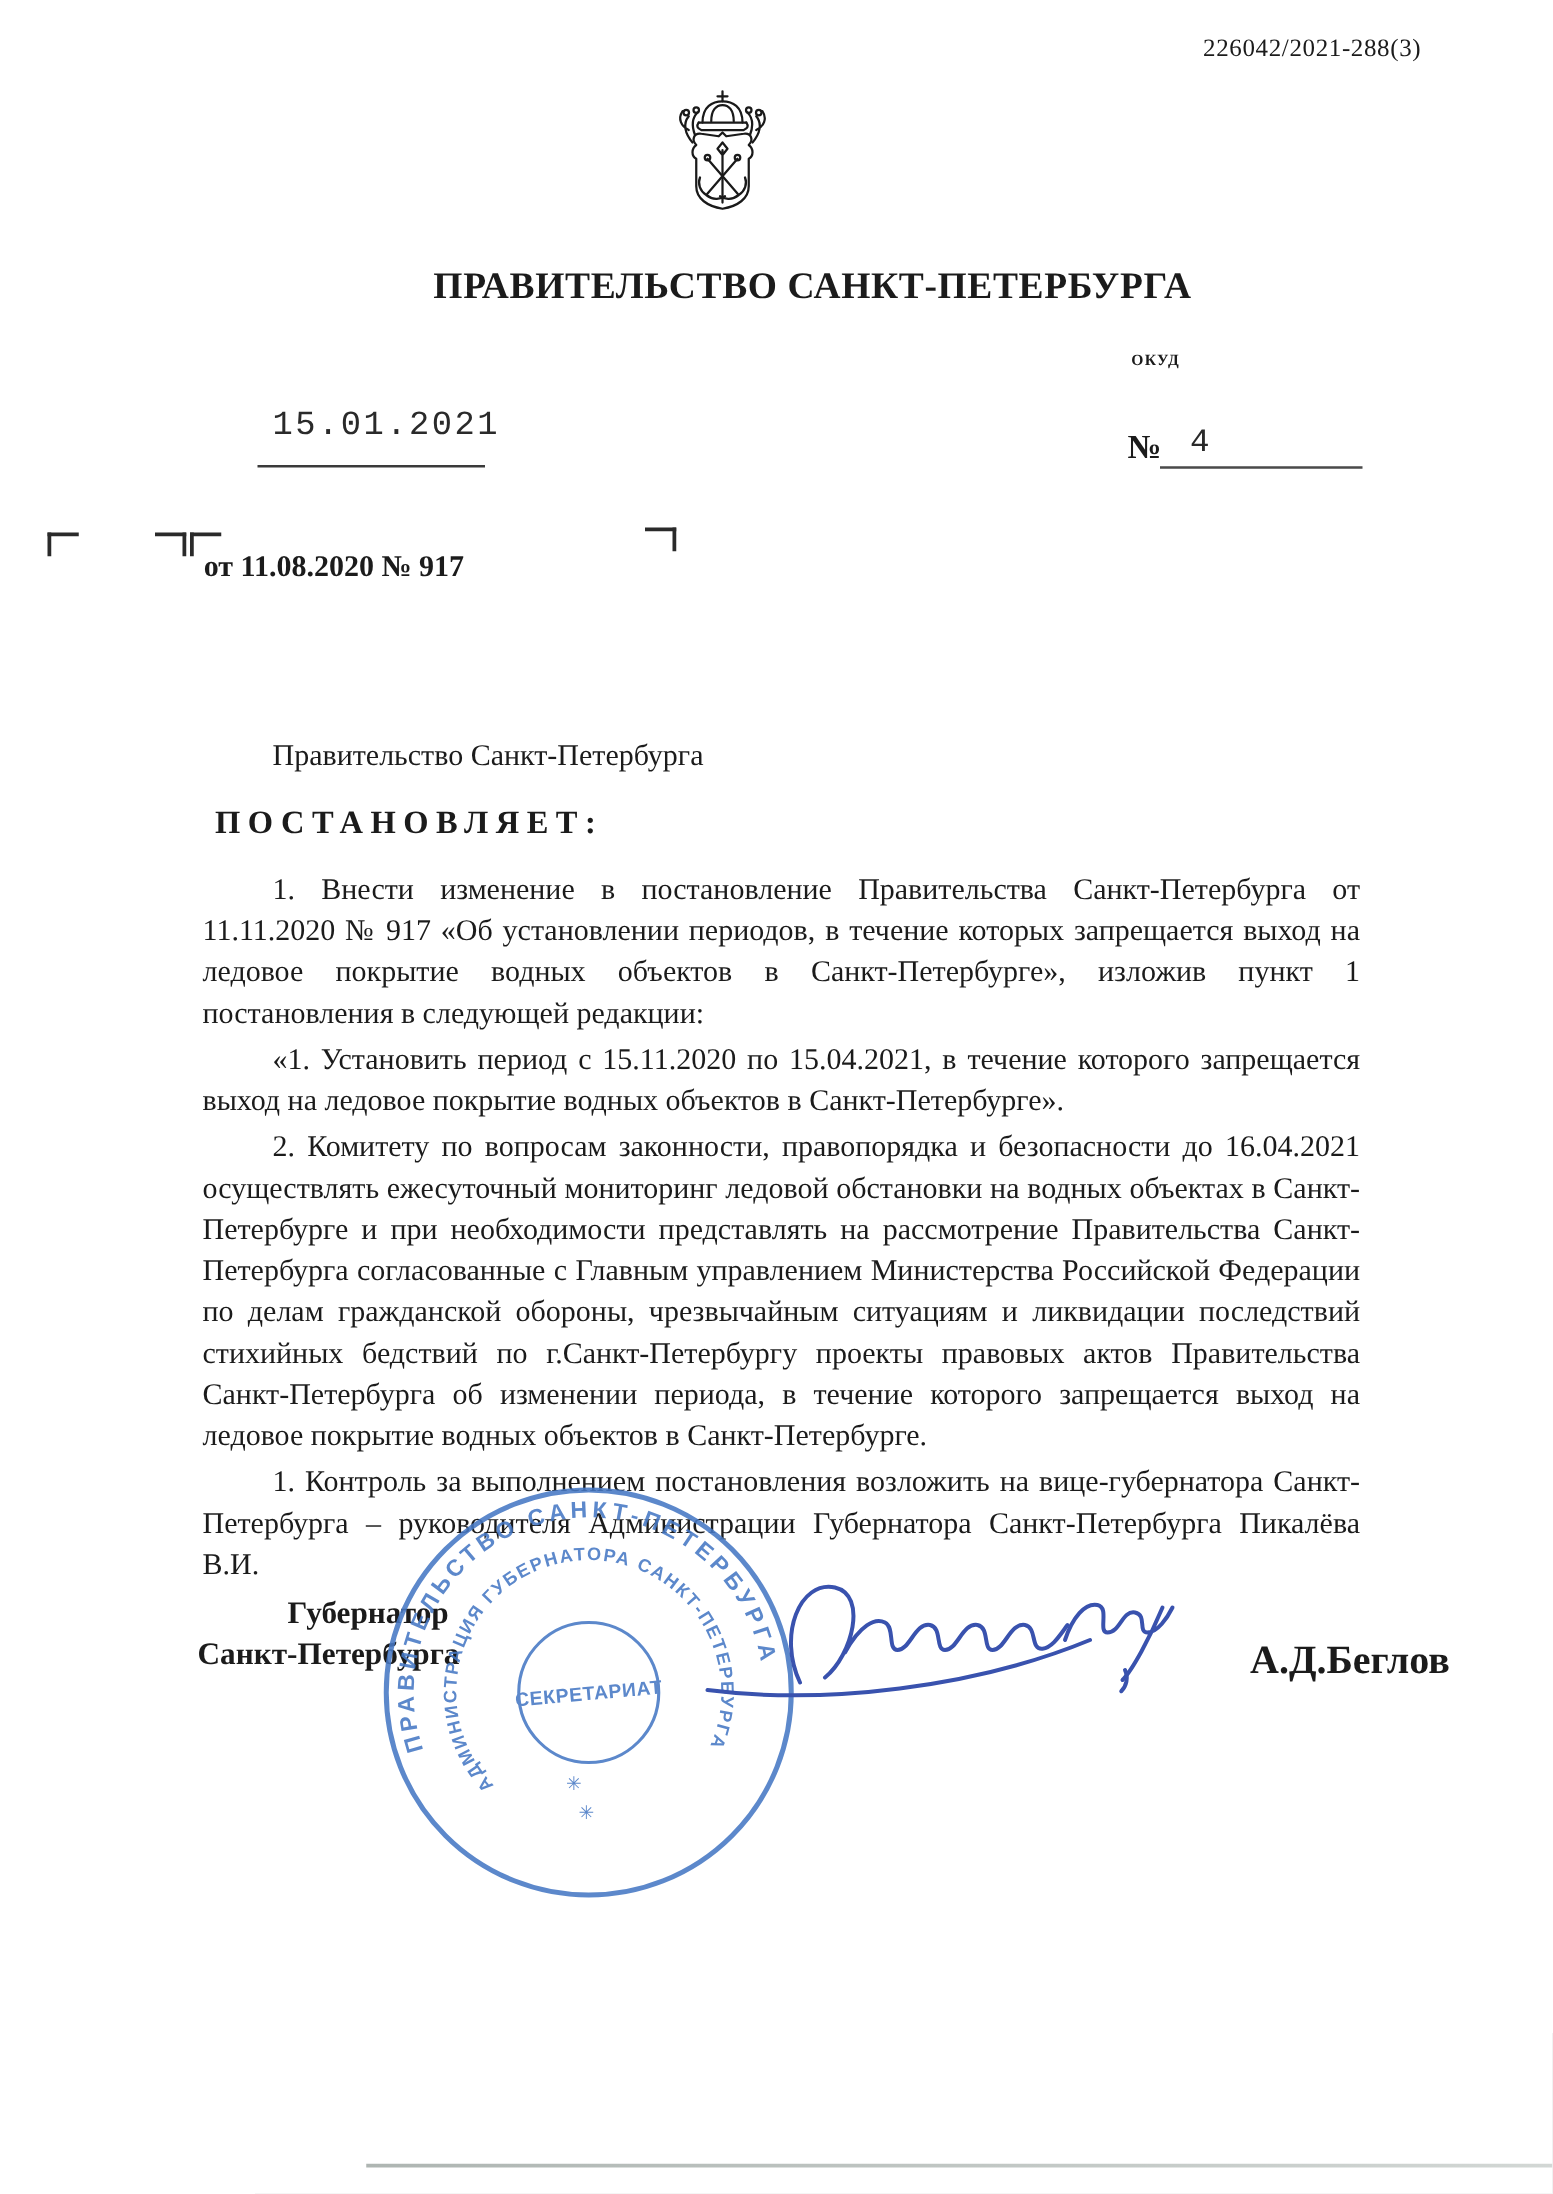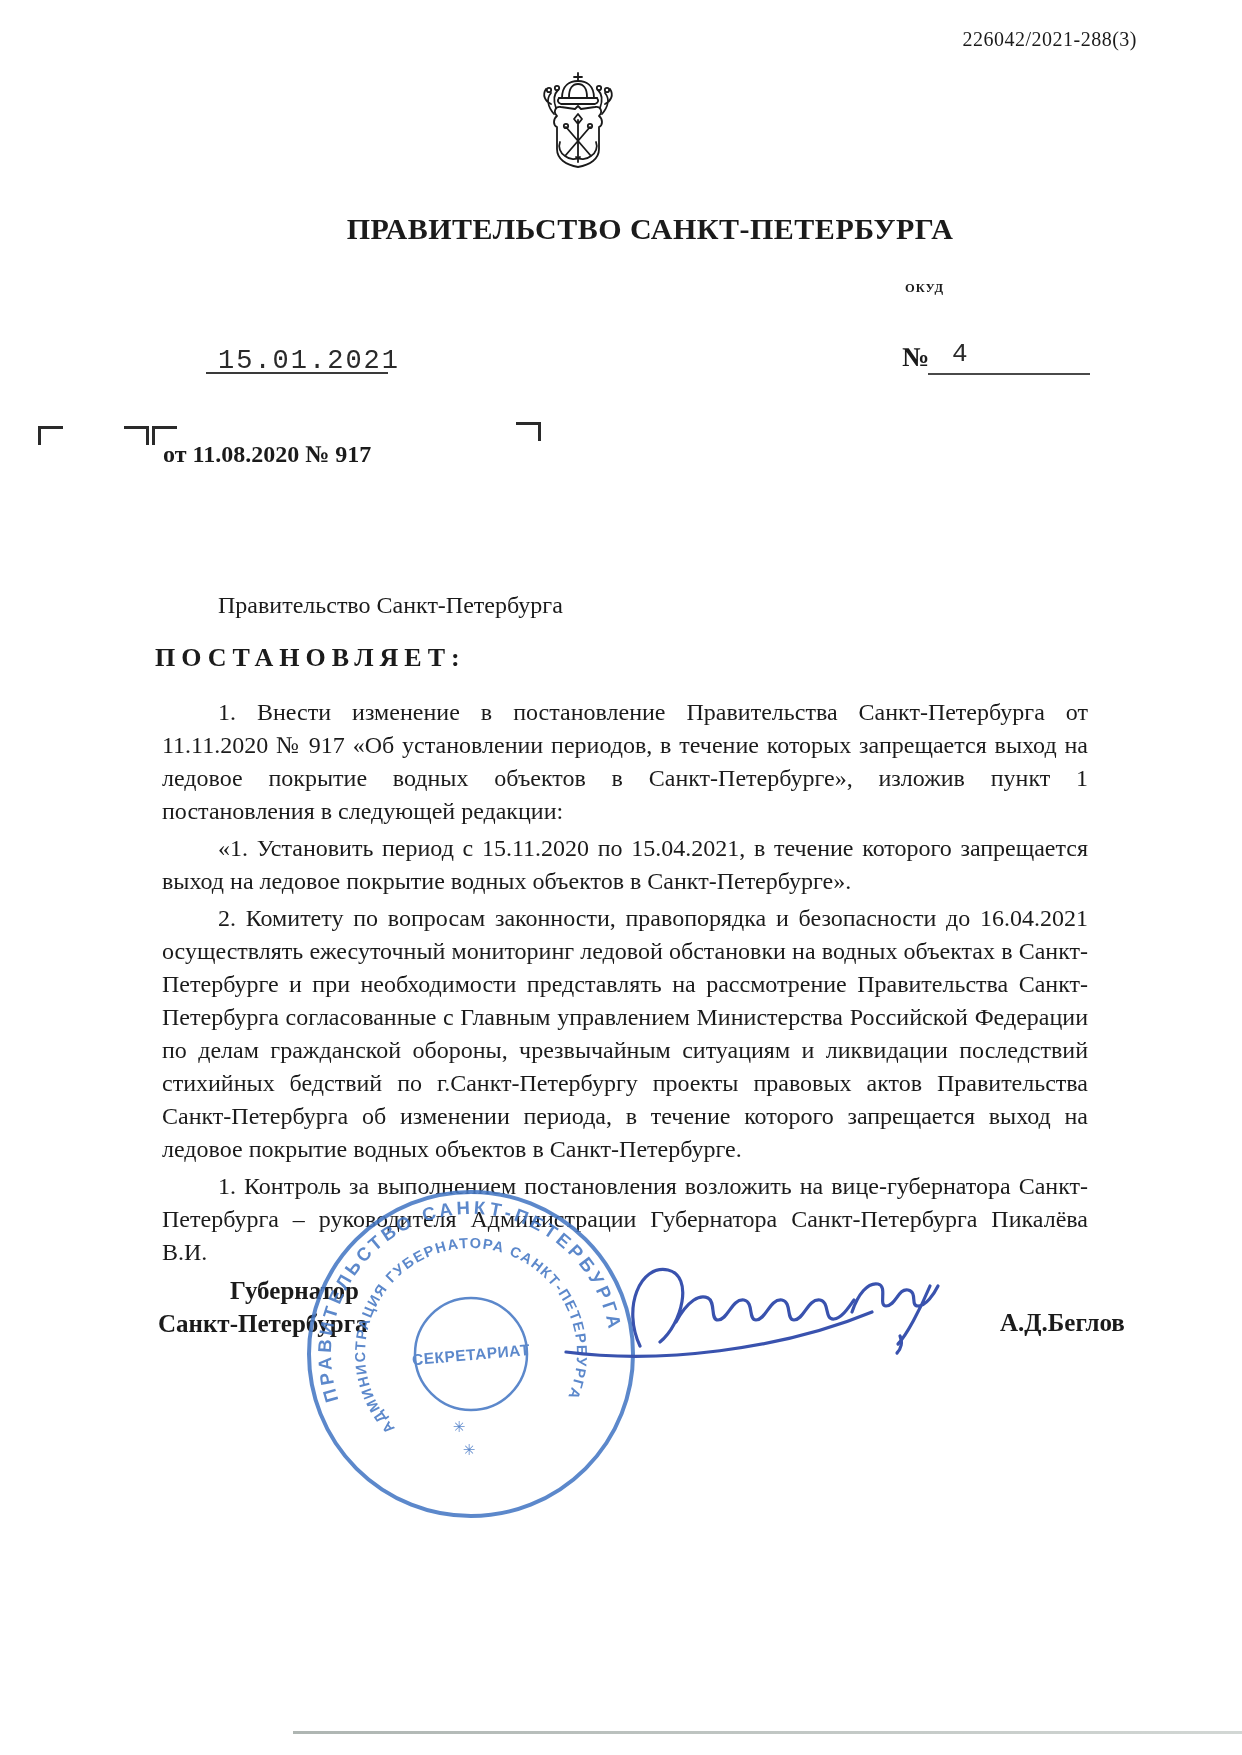--- a/index.html
+++ b/index.html
@@ -10,36 +10,36 @@
     margin:0 auto;
     overflow:hidden;
     font-family:"Liberation Serif","DejaVu Serif",serif;
     color:#1b1b1b;
   }
   .abs{position:absolute;}
   .ref-number{top:28px;left:0;width:1093px;text-align:right;font-size:20px;letter-spacing:0.5px;padding-left:44px;}
   .org-name{top:212px;left:160px;width:980px;text-align:center;font-size:30px;font-weight:bold;letter-spacing:0.5px;}
   .doc-type{top:250px;left:160px;width:930px;text-align:center;font-size:33px;font-weight:bold;letter-spacing:12px;}
   .okud{top:281px;left:905px;font-size:12.5px;letter-spacing:1px;font-weight:bold;}
-  .doc-date{top:346px;left:218px;font-size:27px;font-family:"Liberation Mono","DejaVu Sans Mono",monospace;letter-spacing:2px;color:#2a2a2a;}
+  .doc-date{top:326px;left:218px;font-size:27px;font-family:"Liberation Mono","DejaVu Sans Mono",monospace;letter-spacing:2px;color:#2a2a2a;}
   .date-line{top:372px;left:206px;width:182px;border-bottom:2px solid #3a3a3a;height:0;}
   .num-sign{top:342px;left:902px;font-size:27px;font-weight:bold;}
   .num-value{top:339px;left:952px;font-size:26px;font-family:"Liberation Mono","DejaVu Sans Mono",monospace;color:#2a2a2a;}
   .num-line{top:373px;left:928px;width:162px;border-bottom:2px solid #4a4a4a;height:0;}
   .cm{position:absolute;width:22px;height:16px;}
   .cm-tl{border-top:3px solid #2a2a2a;border-left:3px solid #2a2a2a;}
   .cm-tr{border-top:3px solid #2a2a2a;border-right:3px solid #2a2a2a;}
   .doc-title{top:438px;left:163px;width:420px;font-size:24px;font-weight:bold;line-height:33px;}
   .preamble{top:592px;left:160px;width:930px;font-size:24px;text-indent:58px;}
-  .resolves{top:643px;left:155px;font-size:26px;font-weight:bold;letter-spacing:6px;}
+  .resolves{top:643px;left:172px;font-size:26px;font-weight:bold;letter-spacing:6px;}
   .body-text{top:692px;left:158px;width:934px;font-size:24px;line-height:33px;text-align:justify;}
   .body-text p{margin:4px;text-indent:56px;}
   .sig-post-1{top:1277px;left:198px;font-size:25px;font-weight:bold;margin-left:32px;}
   .sig-post-2{top:1310px;left:158px;font-size:25px;font-weight:bold;}
-  .sig-name{top:1309px;left:1000px;font-size:25px;font-weight:bold;}
+  .sig-name{top:1309px;left:1000px;font-size:32px;font-weight:bold;}
   .stamp-wrap{top:1180px;left:297px;width:348px;height:348px;opacity:0.88;}
   .stamp-wrap svg text{font-family:"Liberation Sans","DejaVu Sans",sans-serif;font-weight:600;}
   .sig-wrap{top:1235px;left:540px;width:415px;height:135px;}
   .scan-line{top:1731px;left:293px;width:949px;height:3px;background:linear-gradient(to right,#9aa39f,#c7cdca);opacity:0.8;}
 </style>
 </head>
 <body>
 
 <div id="page">
 

